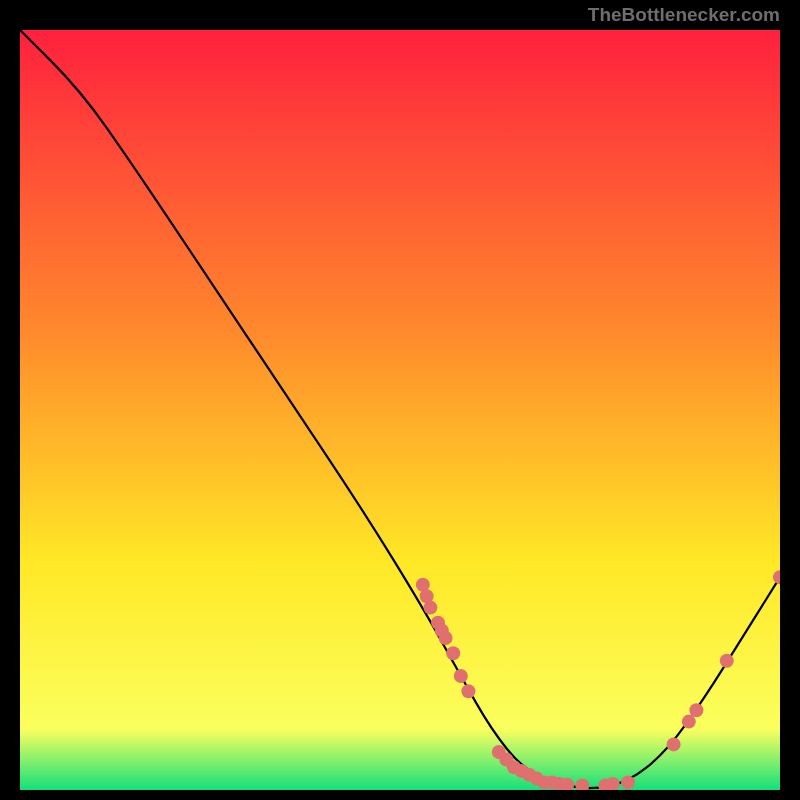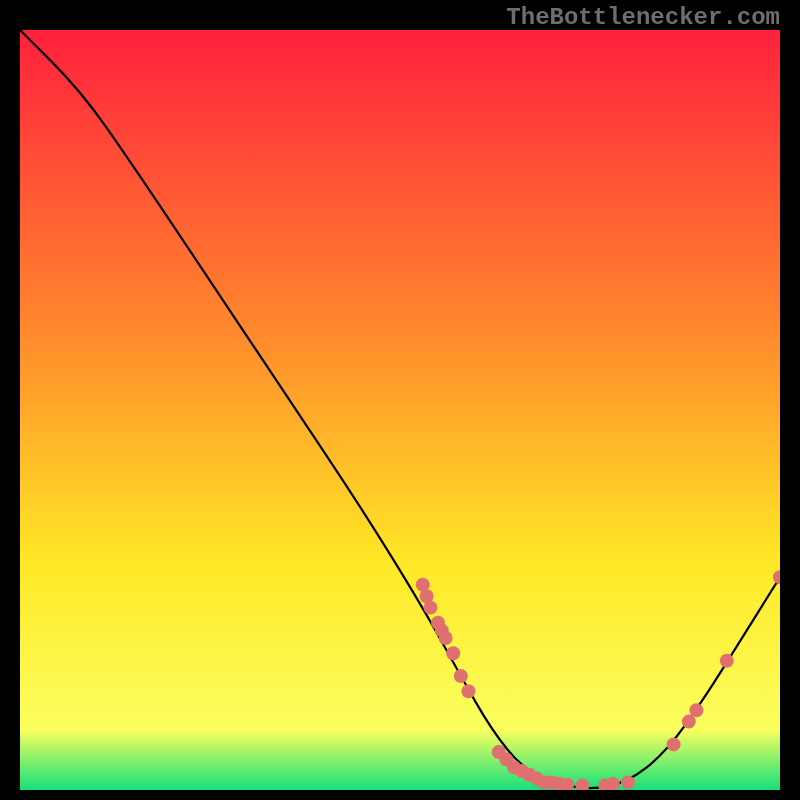--- a/index.html
+++ b/index.html
@@ -22,22 +22,22 @@
     position: absolute;
     left: 0;
     top: 0;
     width: 760px;
     height: 760px;
   }
   .attribution {
     position: absolute;
     right: 20px;
     top: 4px;
-    font-family: Liberation Mono, monospace;
-    font-size: 24px;
+    font-family: Liberation Sans, sans-serif;
+    font-size: 19px;
     font-weight: bold;
     color: #6e6e6e;
   }
 </style>
 </head>
 <body>
 
 <div class="attribution">TheBottlenecker.com</div>
 
 <div class="frame">

